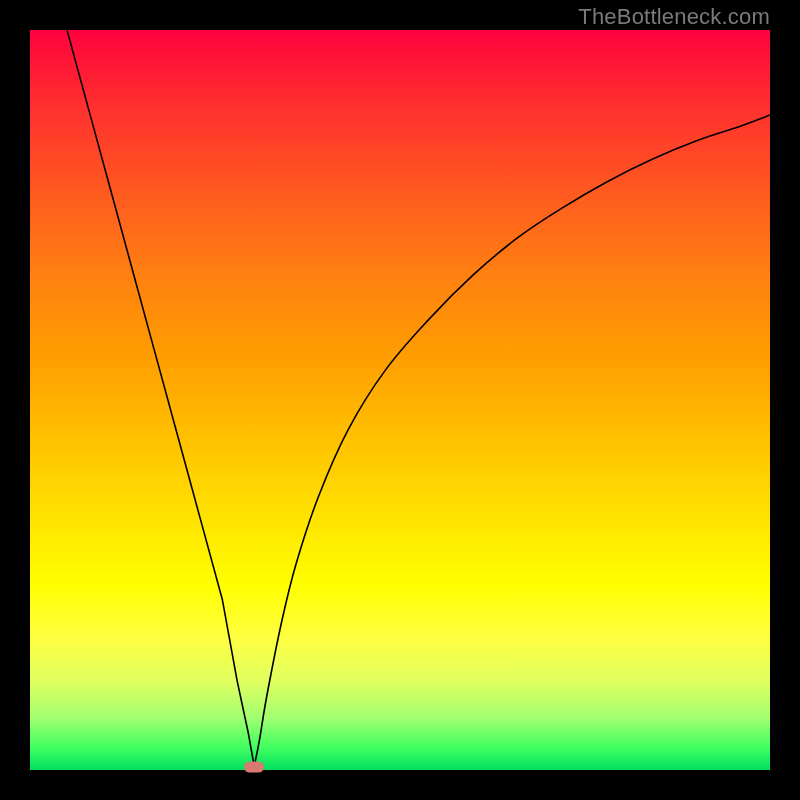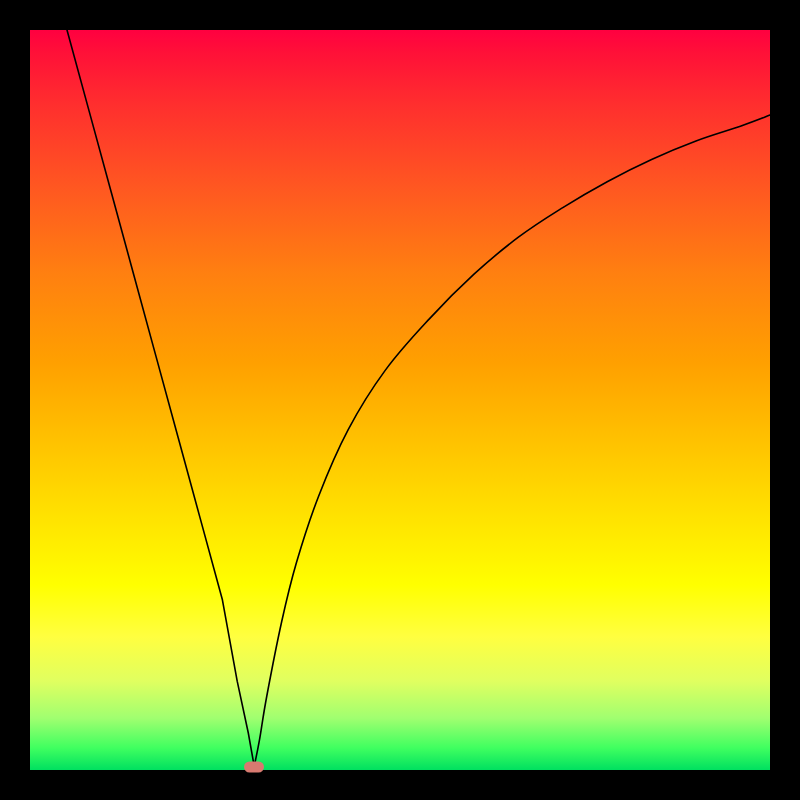--- a/index.html
+++ b/index.html
@@ -63,19 +63,20 @@
     height: 11px;
     background: #d87a70;
     border-radius: 6px;
     transform: translate(-50%, -50%);
   }
 </style>
 </head>
 <body>
 
 <div class="chart-container">
+  <div class="watermark">TheBottleneck.com</div>
   <div class="plot-area">
     <svg class="curve" viewBox="0 0 740 740" preserveAspectRatio="none">
       <path id="curve-path" fill="none" stroke="#000000" stroke-width="1.6" stroke-linecap="round" stroke-linejoin="round" d="M 37.00 0.00 L 59.20 81.40 L 81.40 162.80 L 103.60 244.20 L 125.80 325.60 L 148.00 407.00 L 170.20 488.40 L 192.40 569.80 L 207.20 651.20 L 218.30 703.00 L 224.22 736.30 C 225.15 731.64, 227.14 723.05, 229.40 710.40 C 231.66 697.75, 232.80 687.31, 236.80 666.00 C 240.80 644.69, 246.27 615.98, 251.60 592.00 C 256.93 568.02, 259.74 555.44, 266.40 532.80 C 273.06 510.16, 279.28 490.18, 288.60 466.20 C 297.92 442.22, 306.21 422.24, 318.20 399.60 C 330.19 376.96, 340.55 360.38, 355.20 340.40 C 369.85 320.42, 383.62 305.92, 399.60 288.60 C 415.58 271.28, 428.02 258.85, 444.00 244.20 C 459.98 229.55, 472.42 219.19, 488.40 207.20 C 504.38 195.21, 516.82 187.59, 532.80 177.60 C 548.78 167.61, 561.22 160.36, 577.20 151.70 C 593.18 143.04, 605.62 136.83, 621.60 129.50 C 637.58 122.17, 650.02 116.99, 666.00 111.00 C 681.98 105.01, 697.08 100.86, 710.40 96.20 C 723.72 91.54, 734.67 87.10, 740.00 85.10"></path>
     </svg>
     <div id="marker" class="marker" style="left: 224.22px; top: 737.04px; background: rgb(216, 122, 112);"></div>
   </div>
 </div>
 
 </body></html>

